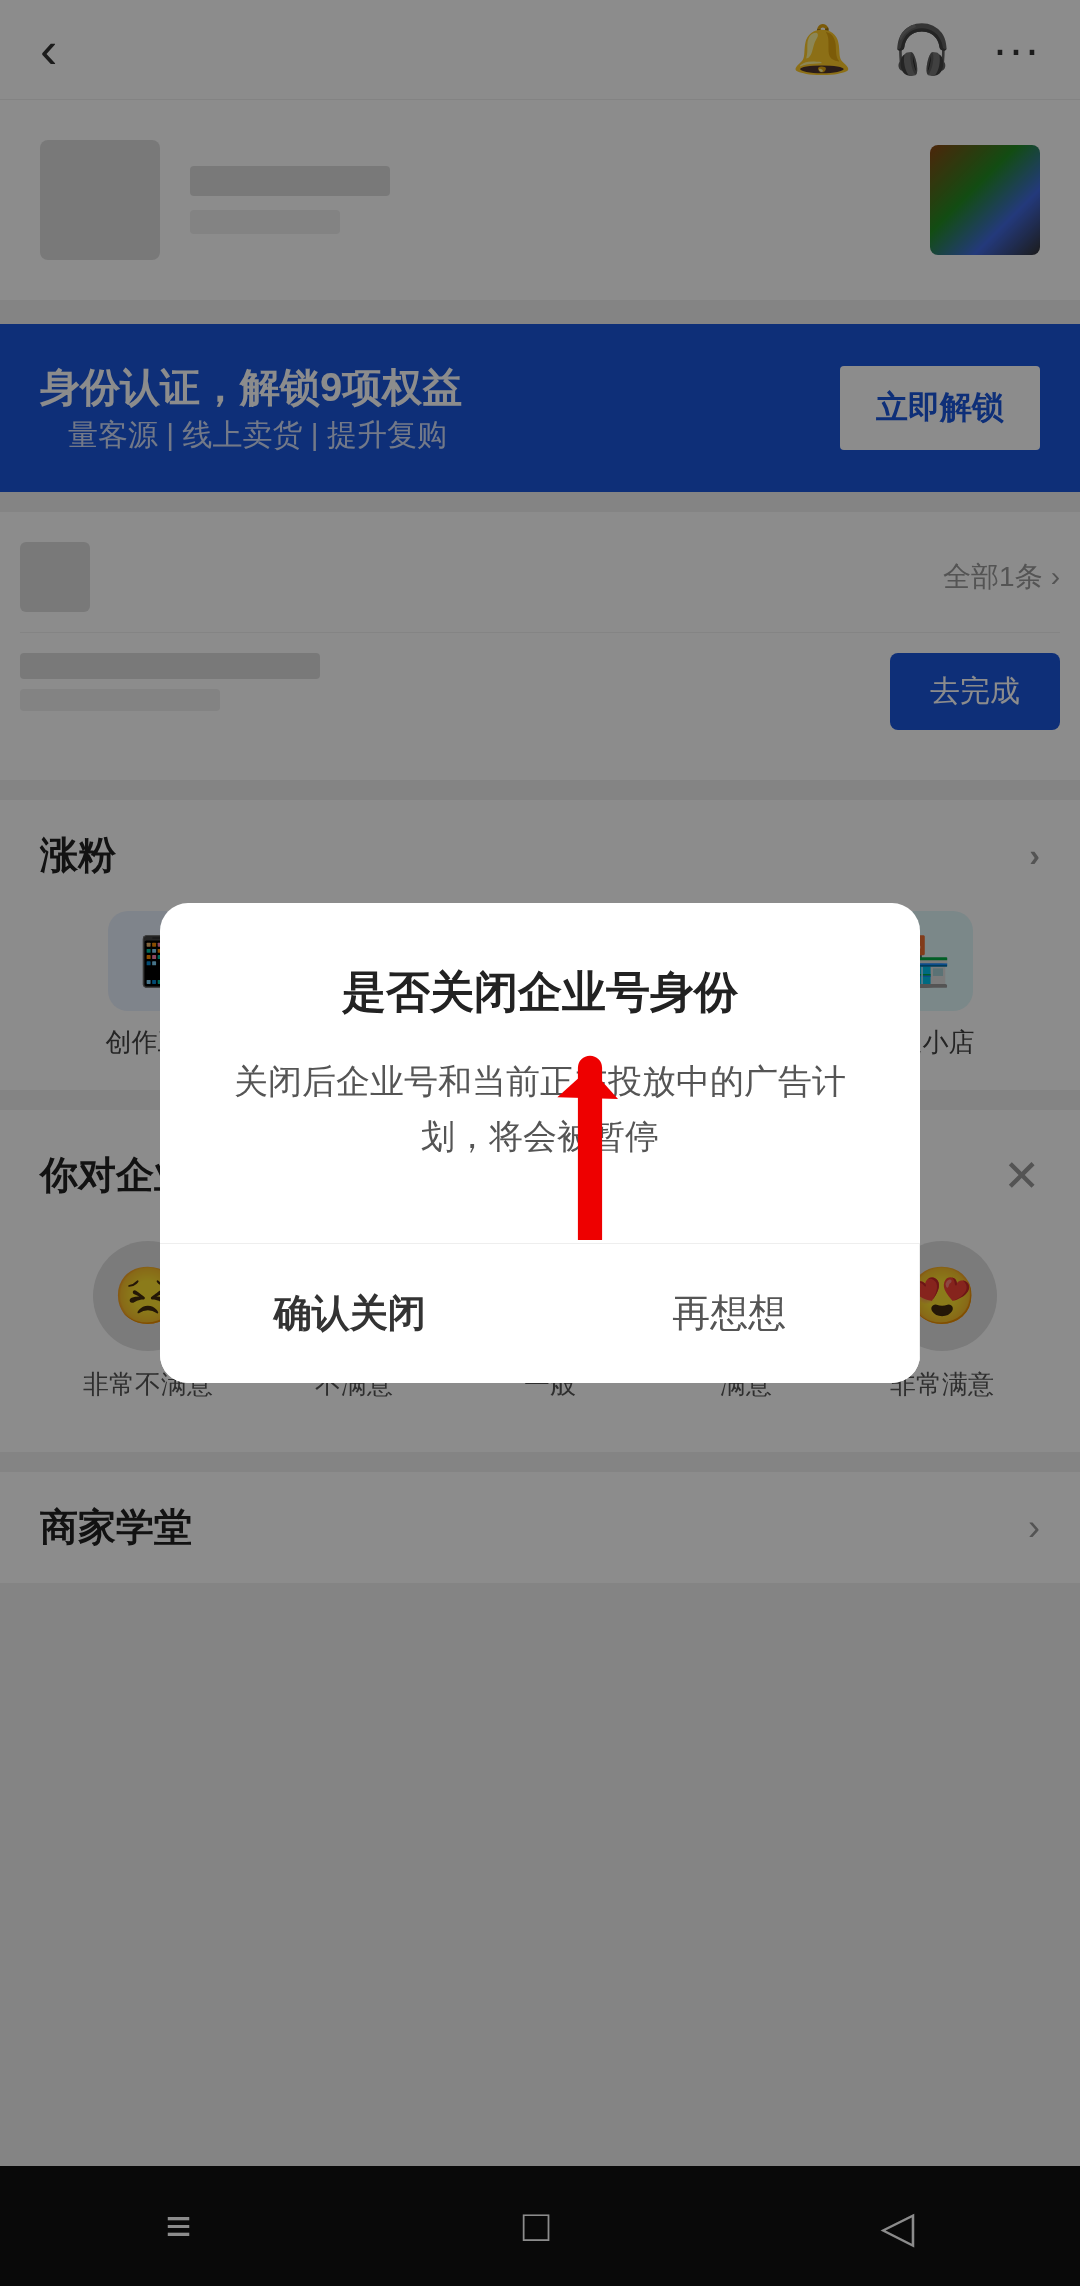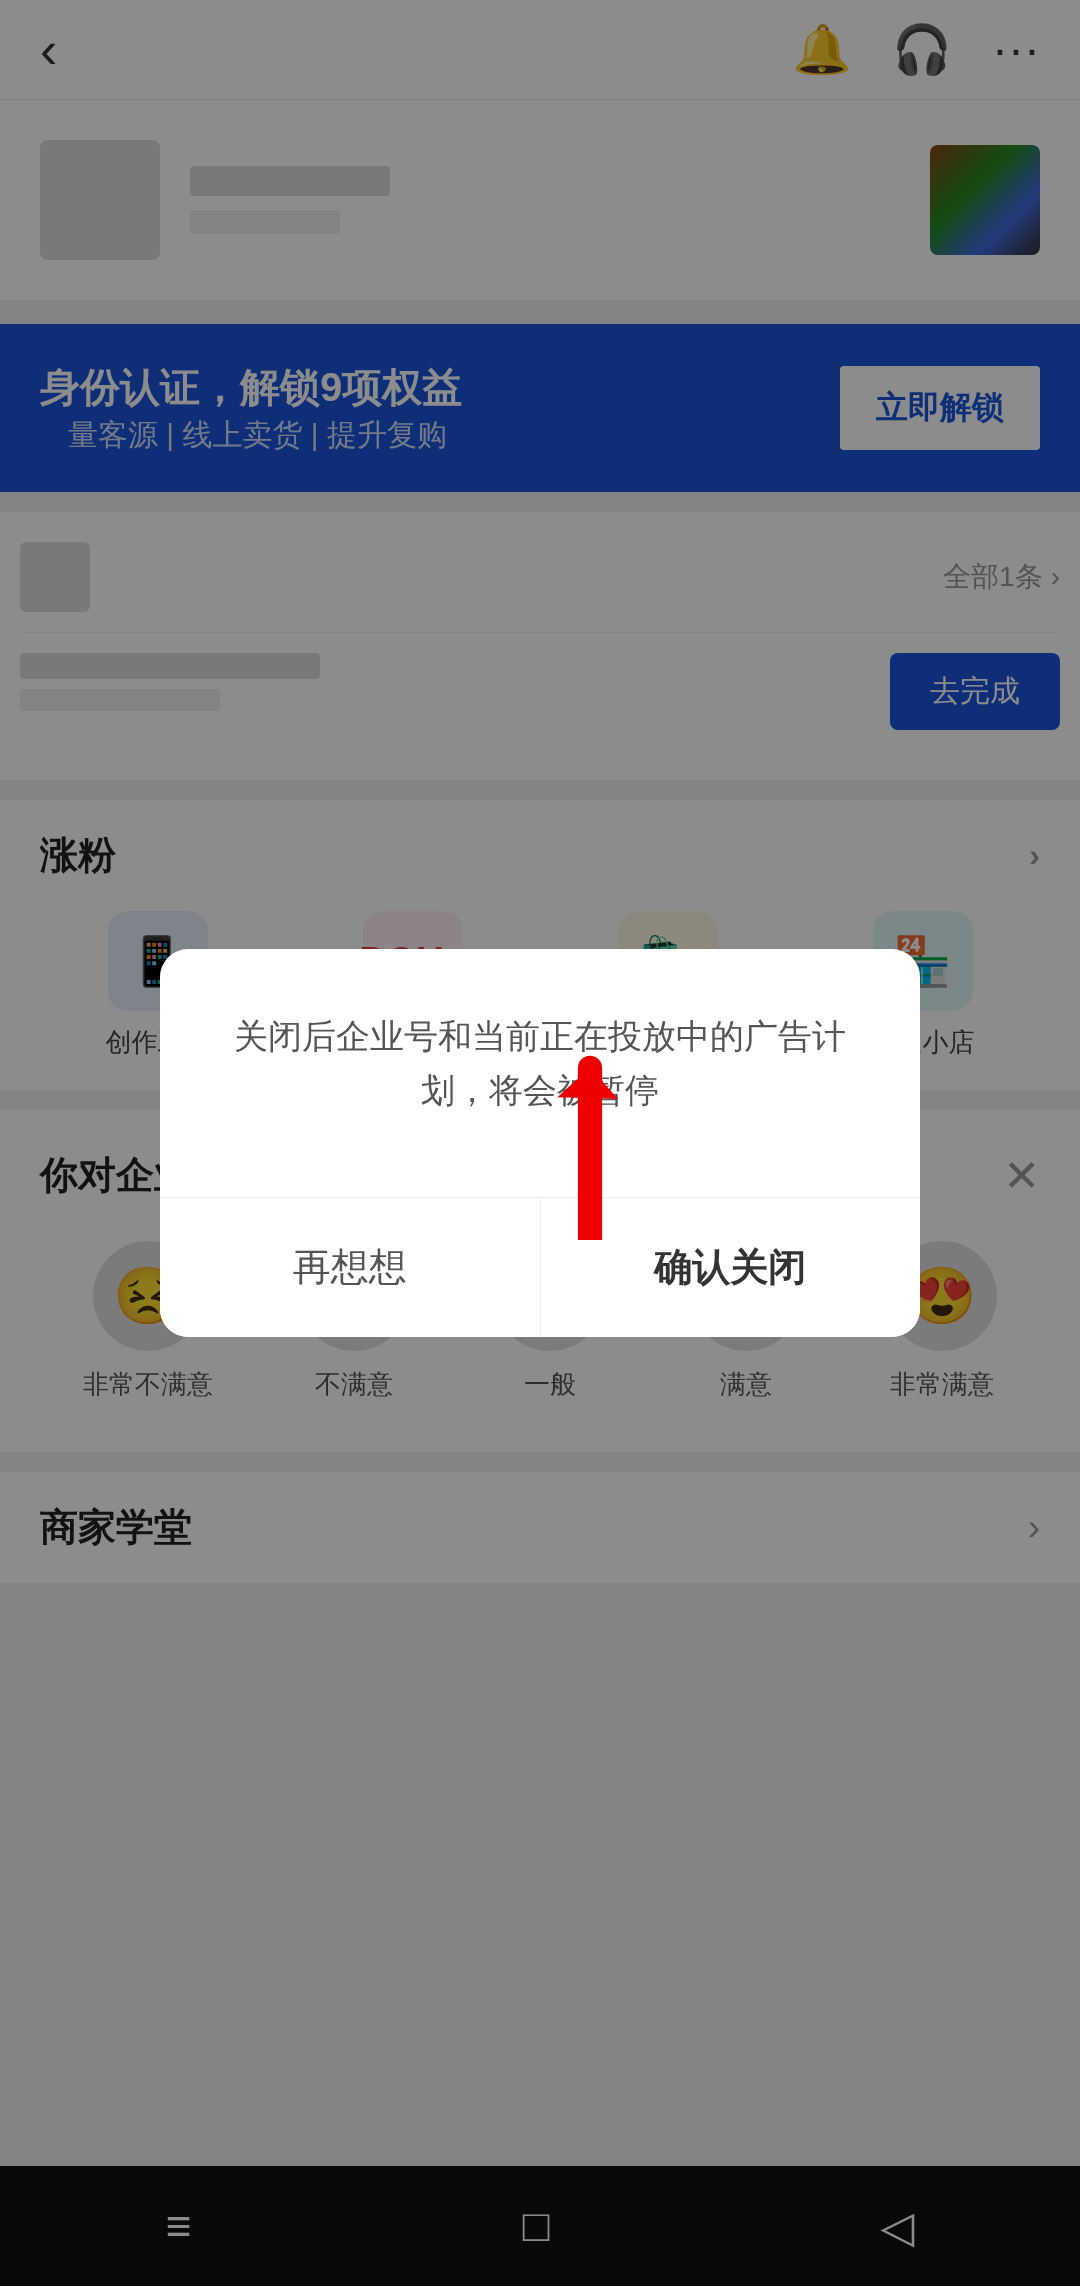--- a/index.html
+++ b/index.html
@@ -496,25 +496,26 @@
 <div class="merchant-section">
   <span class="merchant-title">商家学堂</span>
   <span class="merchant-arrow">›</span>
 </div>
 
 <div style="height:140px;"></div>
 
 <div class="modal-overlay">
   <div class="modal">
     <div class="modal-body">
+      <div class="modal-title">是否关闭企业号身份</div>
       <div class="modal-desc">关闭后企业号和当前正在投放中的广告计划，将会被暂停</div>
     </div>
     <div class="modal-footer">
+      <button class="modal-btn confirm">确认关闭</button>
       <button class="modal-btn cancel">再想想</button>
-      <button class="modal-btn confirm">确认关闭</button>
     </div>
   </div>
 
   <div class="red-arrow-container" style="position:absolute; left:480px; top:1020px;">
     <svg class="red-arrow-svg" viewBox="0 0 200 200" xmlns="http://www.w3.org/2000/svg">
       <g transform="rotate(-45, 100, 100)">
         <line x1="30" y1="170" x2="140" y2="60" stroke="#e00" stroke-width="22" stroke-linecap="round"></line>
         <polygon points="140,60 100,58 138,98" fill="#e00"></polygon>
       </g>
     </svg>

